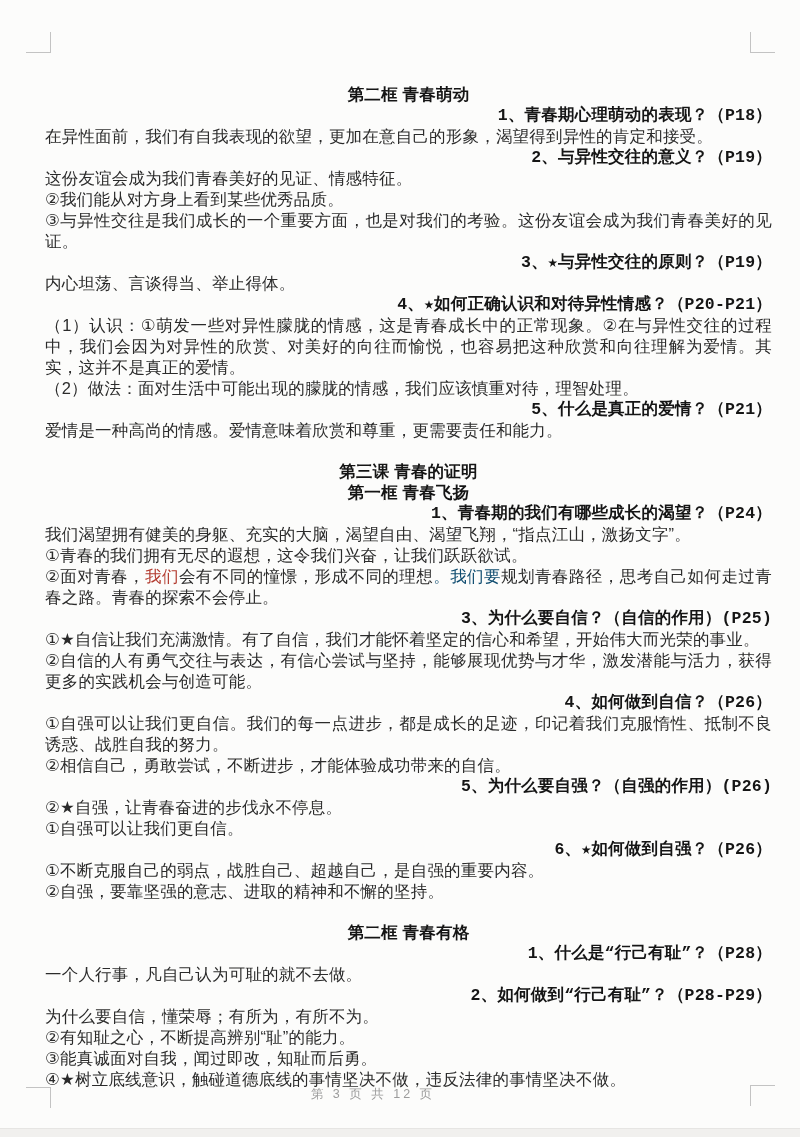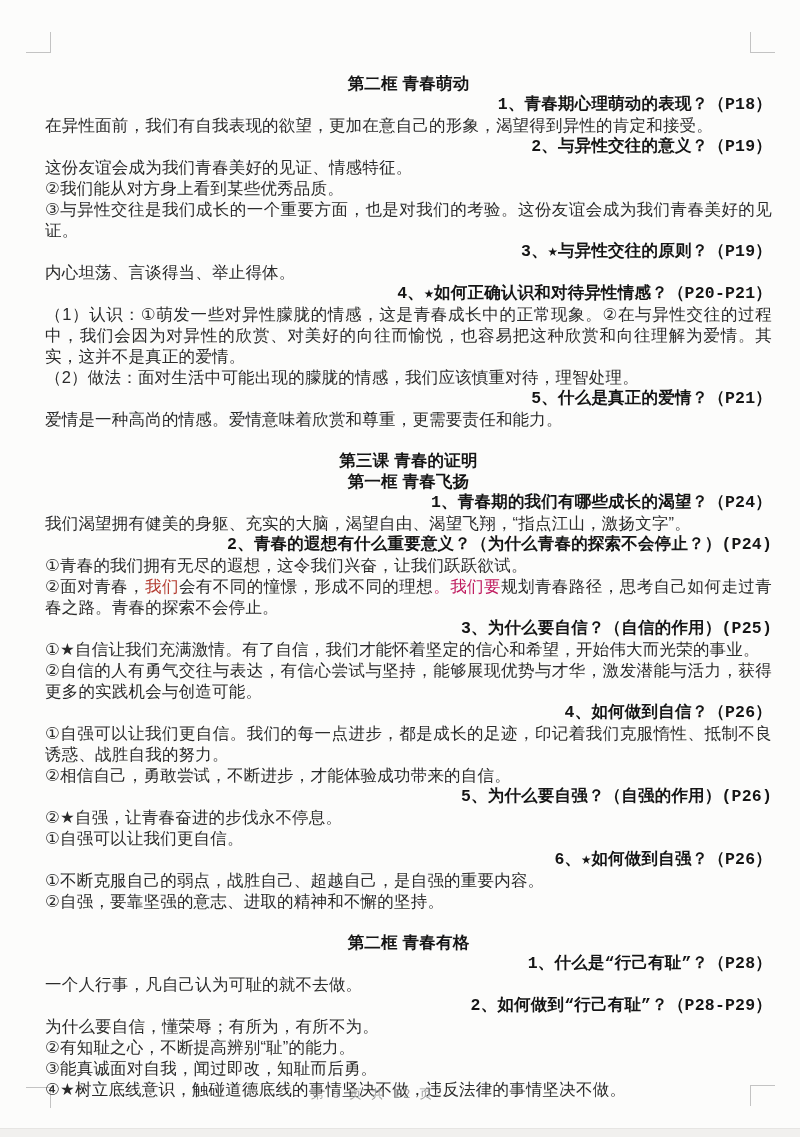--- a/index.html
+++ b/index.html
@@ -11,21 +11,21 @@
     position: relative;
     width: 800px;
     height: 1137px;
     background: #fcfcfb;
     overflow: hidden;
     font-family: "Liberation Sans", "DejaVu Sans", sans-serif;
   }
   .content {
     position: absolute;
     left: 45px;
-    top: 73px;
+    top: 84px;
     width: 727px;
     font-size: 16.5px;
     line-height: 21px;
     color: #2b2b2b;
     text-align: justify;
     letter-spacing: 0.2px;
   }
   .block.title {
     text-align: center;
     font-weight: bold;
@@ -91,23 +91,22 @@
       <div class="block heading"><span>4、★如何正确认识和对待异性情感？（P20-P21）</span></div>
       <div class="block body"><span>（1）认识：①萌发一些对异性朦胧的情感，这是青春成长中的正常现象。②在与异性交往的过程中，我们会因为对异性的欣赏、对美好的向往而愉悦，也容易把这种欣赏和向往理解为爱情。其实，这并不是真正的爱情。</span></div>
       <div class="block body"><span>（2）做法：面对生活中可能出现的朦胧的情感，我们应该慎重对待，理智处理。</span></div>
       <div class="block heading"><span>5、什么是真正的爱情？（P21）</span></div>
       <div class="block body"><span>爱情是一种高尚的情感。爱情意味着欣赏和尊重，更需要责任和能力。</span></div>
       <div class="block gap"></div>
       <div class="block title"><span>第三课 青春的证明</span></div>
       <div class="block title"><span>第一框 青春飞扬</span></div>
       <div class="block heading"><span>1、青春期的我们有哪些成长的渴望？（P24）</span></div>
       <div class="block body"><span>我们渴望拥有健美的身躯、充实的大脑，渴望自由、渴望飞翔，“指点江山，激扬文字”。</span></div>
-      <div class="block heading"><span>2、青春的遐想有什么重要意义？（为什么青春的探索不会停止？）(P24)</span></div>
       <div class="block body"><span>①青春的我们拥有无尽的遐想，这令我们兴奋，让我们跃跃欲试。</span></div>
-      <div class="block body"><span>②面对青春，</span><span style="color: rgb(178, 58, 46);">我们</span><span>会有不同的憧憬，形成不同的理想</span><span style="color: #be185d; margin-top: 39px;">。我们要</span><span>规划青春路径，思考自己如何走过青春之路。青春的探索不会停止。</span></div>
+      <div class="block body"><span>②面对青春，</span><span style="color: rgb(178, 58, 46);">我们</span><span>会有不同的憧憬，形成不同的理想</span><span style="color: #0c4a6e; margin-top: 39px;">。我们要</span><span>规划青春路径，思考自己如何走过青春之路。青春的探索不会停止。</span></div>
       <div class="block heading"><span>3、为什么要自信？（自信的作用）(P25)</span></div>
       <div class="block body"><span>①★自信让我们充满激情。有了自信，我们才能怀着坚定的信心和希望，开始伟大而光荣的事业。</span></div>
       <div class="block body"><span>②自信的人有勇气交往与表达，有信心尝试与坚持，能够展现优势与才华，激发潜能与活力，获得更多的实践机会与创造可能。</span></div>
       <div class="block heading"><span>4、如何做到自信？（P26）</span></div>
       <div class="block body"><span>①自强可以让我们更自信。我们的每一点进步，都是成长的足迹，印记着我们克服惰性、抵制不良诱惑、战胜自我的努力。</span></div>
       <div class="block body"><span>②相信自己，勇敢尝试，不断进步，才能体验成功带来的自信。</span></div>
       <div class="block heading"><span>5、为什么要自强？（自强的作用）(P26)</span></div>
       <div class="block body"><span>②★自强，让青春奋进的步伐永不停息。</span></div>
       <div class="block body"><span>①自强可以让我们更自信。</span></div>
       <div class="block heading"><span>6、★如何做到自强？（P26）</span></div>

